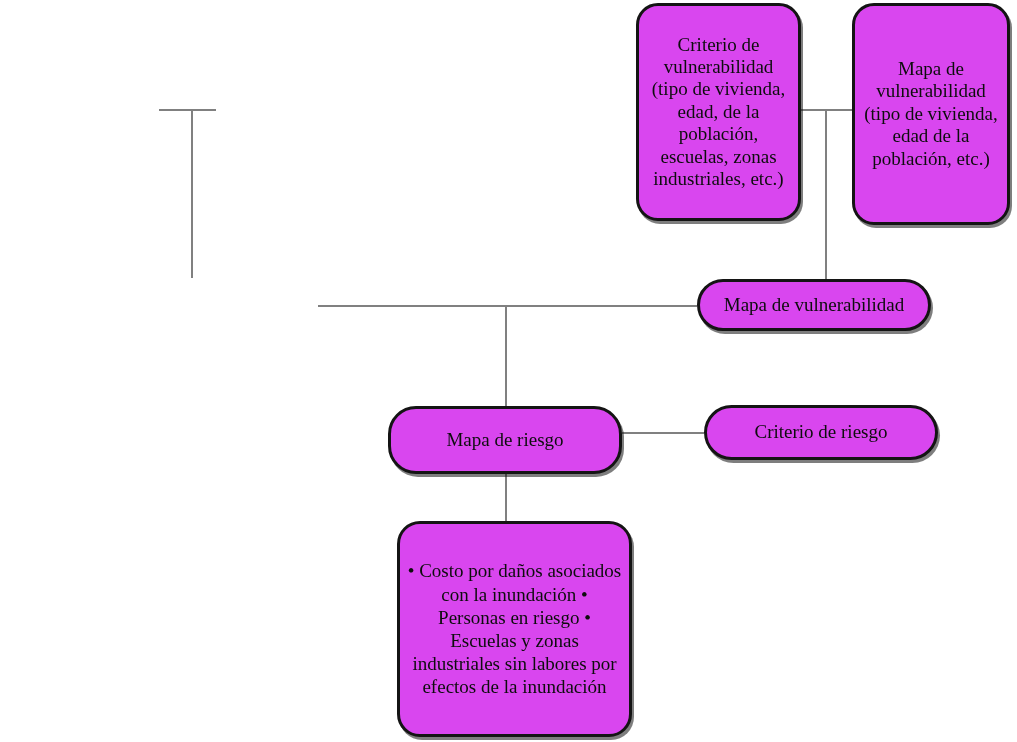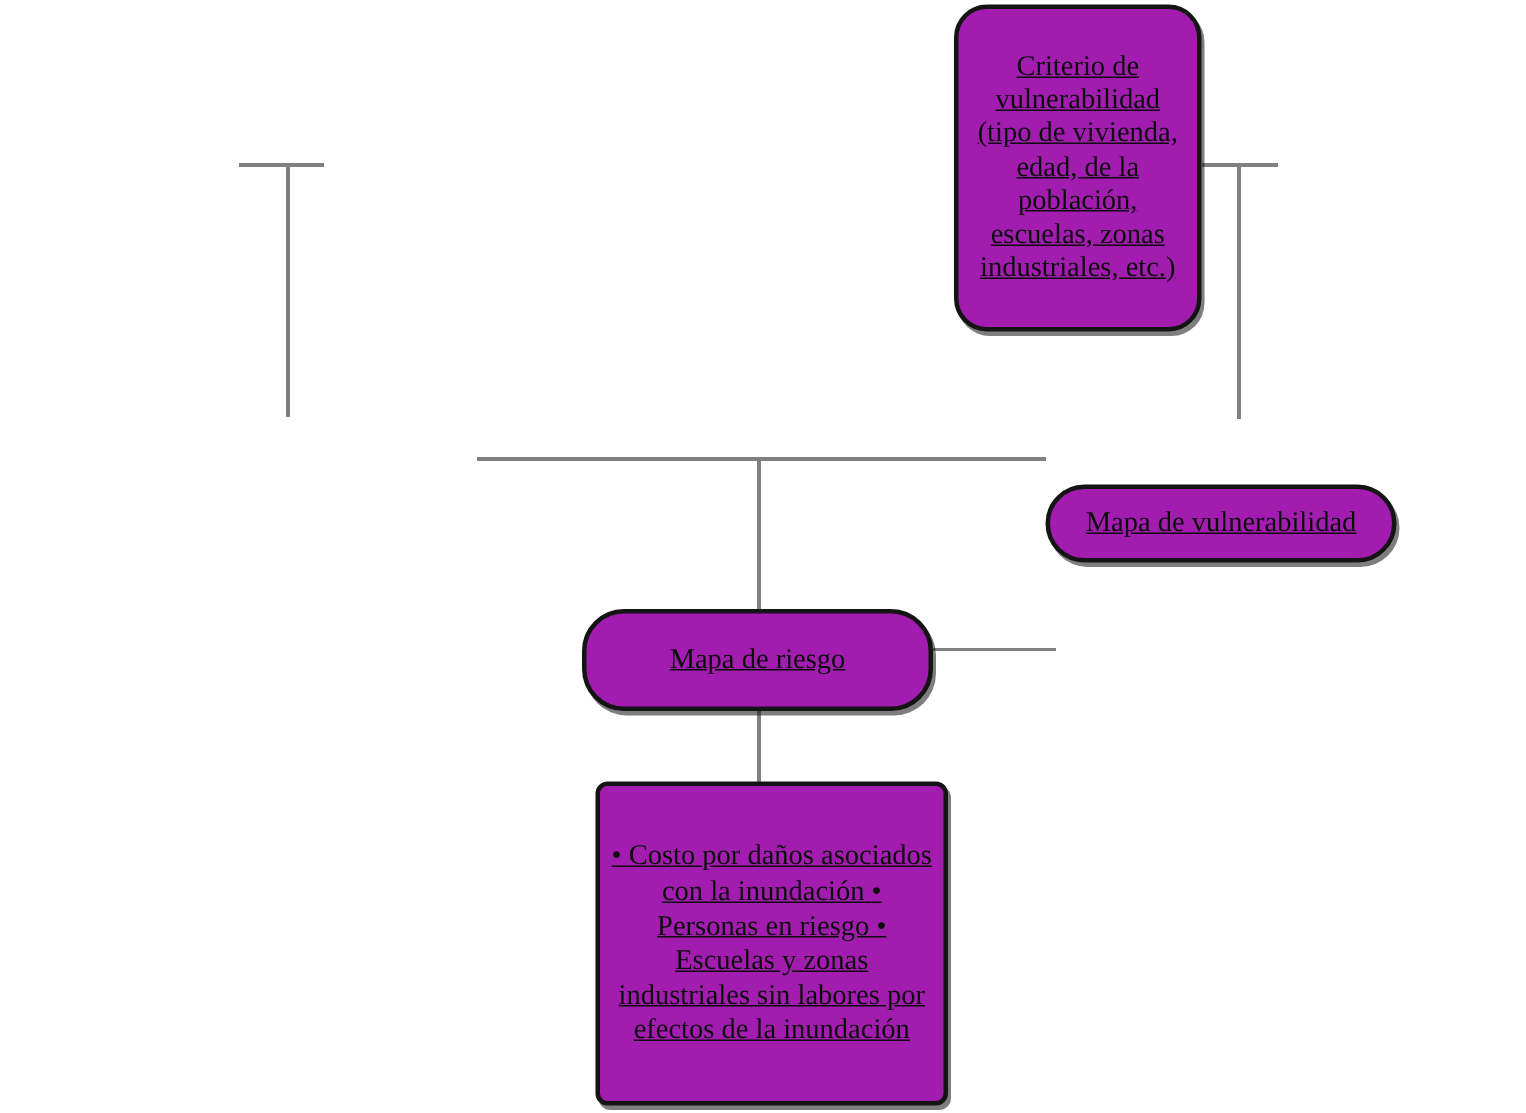--- a/index.html
+++ b/index.html
@@ -23,61 +23,60 @@
     left: 0;
     top: 0;
     width: 1017px;
     height: 742px;
     z-index: 1;
   }
   .node {
     position: absolute;
     z-index: 2;
     box-sizing: border-box;
-    background: #a21caf;
+    background: #d946ef;
     border: 3px solid #141414;
     display: flex;
     align-items: center;
     justify-content: center;
     text-align: center;
     color: #0d0d0d;
     box-shadow: 2px 3px 0 rgba(20,20,20,0.55);
-    text-decoration: underline;
   }
   .node .label {
     display: block;
     width: 100%;
     padding: 0 6px;
     line-height: 1.18;
     font-size: 19px;
   }
   
   .node.tall {
     border-radius: 22px;
   }
   
   .node.pill {
     border-radius: 28px;
   }
   .node.bullets {
-    border-radius: 8px;
+    border-radius: 23px;
   }
   .node.bullets .label {
     font-size: 19px;
     line-height: 1.22;
   }
 
   
   #node-criterio-peligro   { left: 4px;   top: 9px;   width: 155px; height: 220px; }
   #node-zona-inundacion    { left: 216px; top: 3px;   width: 170px; height: 226px; }
   #node-criterio-vuln      { left: 636px; top: 3px;   width: 165px; height: 218px; }
   #node-mapa-vuln-detalle  { left: 852px; top: 3px;   width: 158px; height: 222px; }
 
   #node-mapa-peligro       { left: 82px;  top: 278px; width: 236px; height: 53px; }
-  #node-mapa-vulnerabilidad{ left: 697px; top: 279px; width: 234px; height: 52px; margin-top: 44px; }
+  #node-mapa-vulnerabilidad{ left: 697px; top: 279px; width: 234px; height: 52px; }
 
   #node-mapa-riesgo        { left: 388px; top: 406px; width: 234px; height: 68px; text-align: center; }
   #node-criterio-riesgo    { left: 704px; top: 405px; width: 234px; height: 55px; }
 
   #node-resultados         { left: 397px; top: 521px; width: 235px; height: 216px; }
 </style>
 </head>
 <body>
 
 <div id="diagram">
@@ -100,30 +99,36 @@
       <line x1="506" y1="460" x2="506" y2="521"></line>
     </g>
   </svg>
 
 
 
   <div class="node tall" id="node-criterio-vuln">
     <span class="label">Criterio de vulnerabilidad (tipo de vivienda, edad, de la población, escuelas, zonas industriales, etc.)</span>
   </div>
 
+  <div class="node tall" id="node-mapa-vuln-detalle">
+    <span class="label">Mapa de vulnerabilidad (tipo de vivienda, edad de la población, etc.)</span>
+  </div>
 
 
   <div class="node pill" id="node-mapa-vulnerabilidad">
     <span class="label">Mapa de vulnerabilidad</span>
   </div>
 
   <div class="node pill" id="node-mapa-riesgo">
     <span class="label">Mapa de riesgo</span>
   </div>
 
+  <div class="node pill" id="node-criterio-riesgo">
+    <span class="label">Criterio de riesgo</span>
+  </div>
 
   <div class="node bullets" id="node-resultados">
     <span class="label">
       <span>• Costo por daños asociados con la inundación</span>
       <span>• Personas en riesgo</span>
       <span>• Escuelas y zonas industriales sin labores por efectos de la inundación</span>
     </span>
   </div>
 
 </div>

